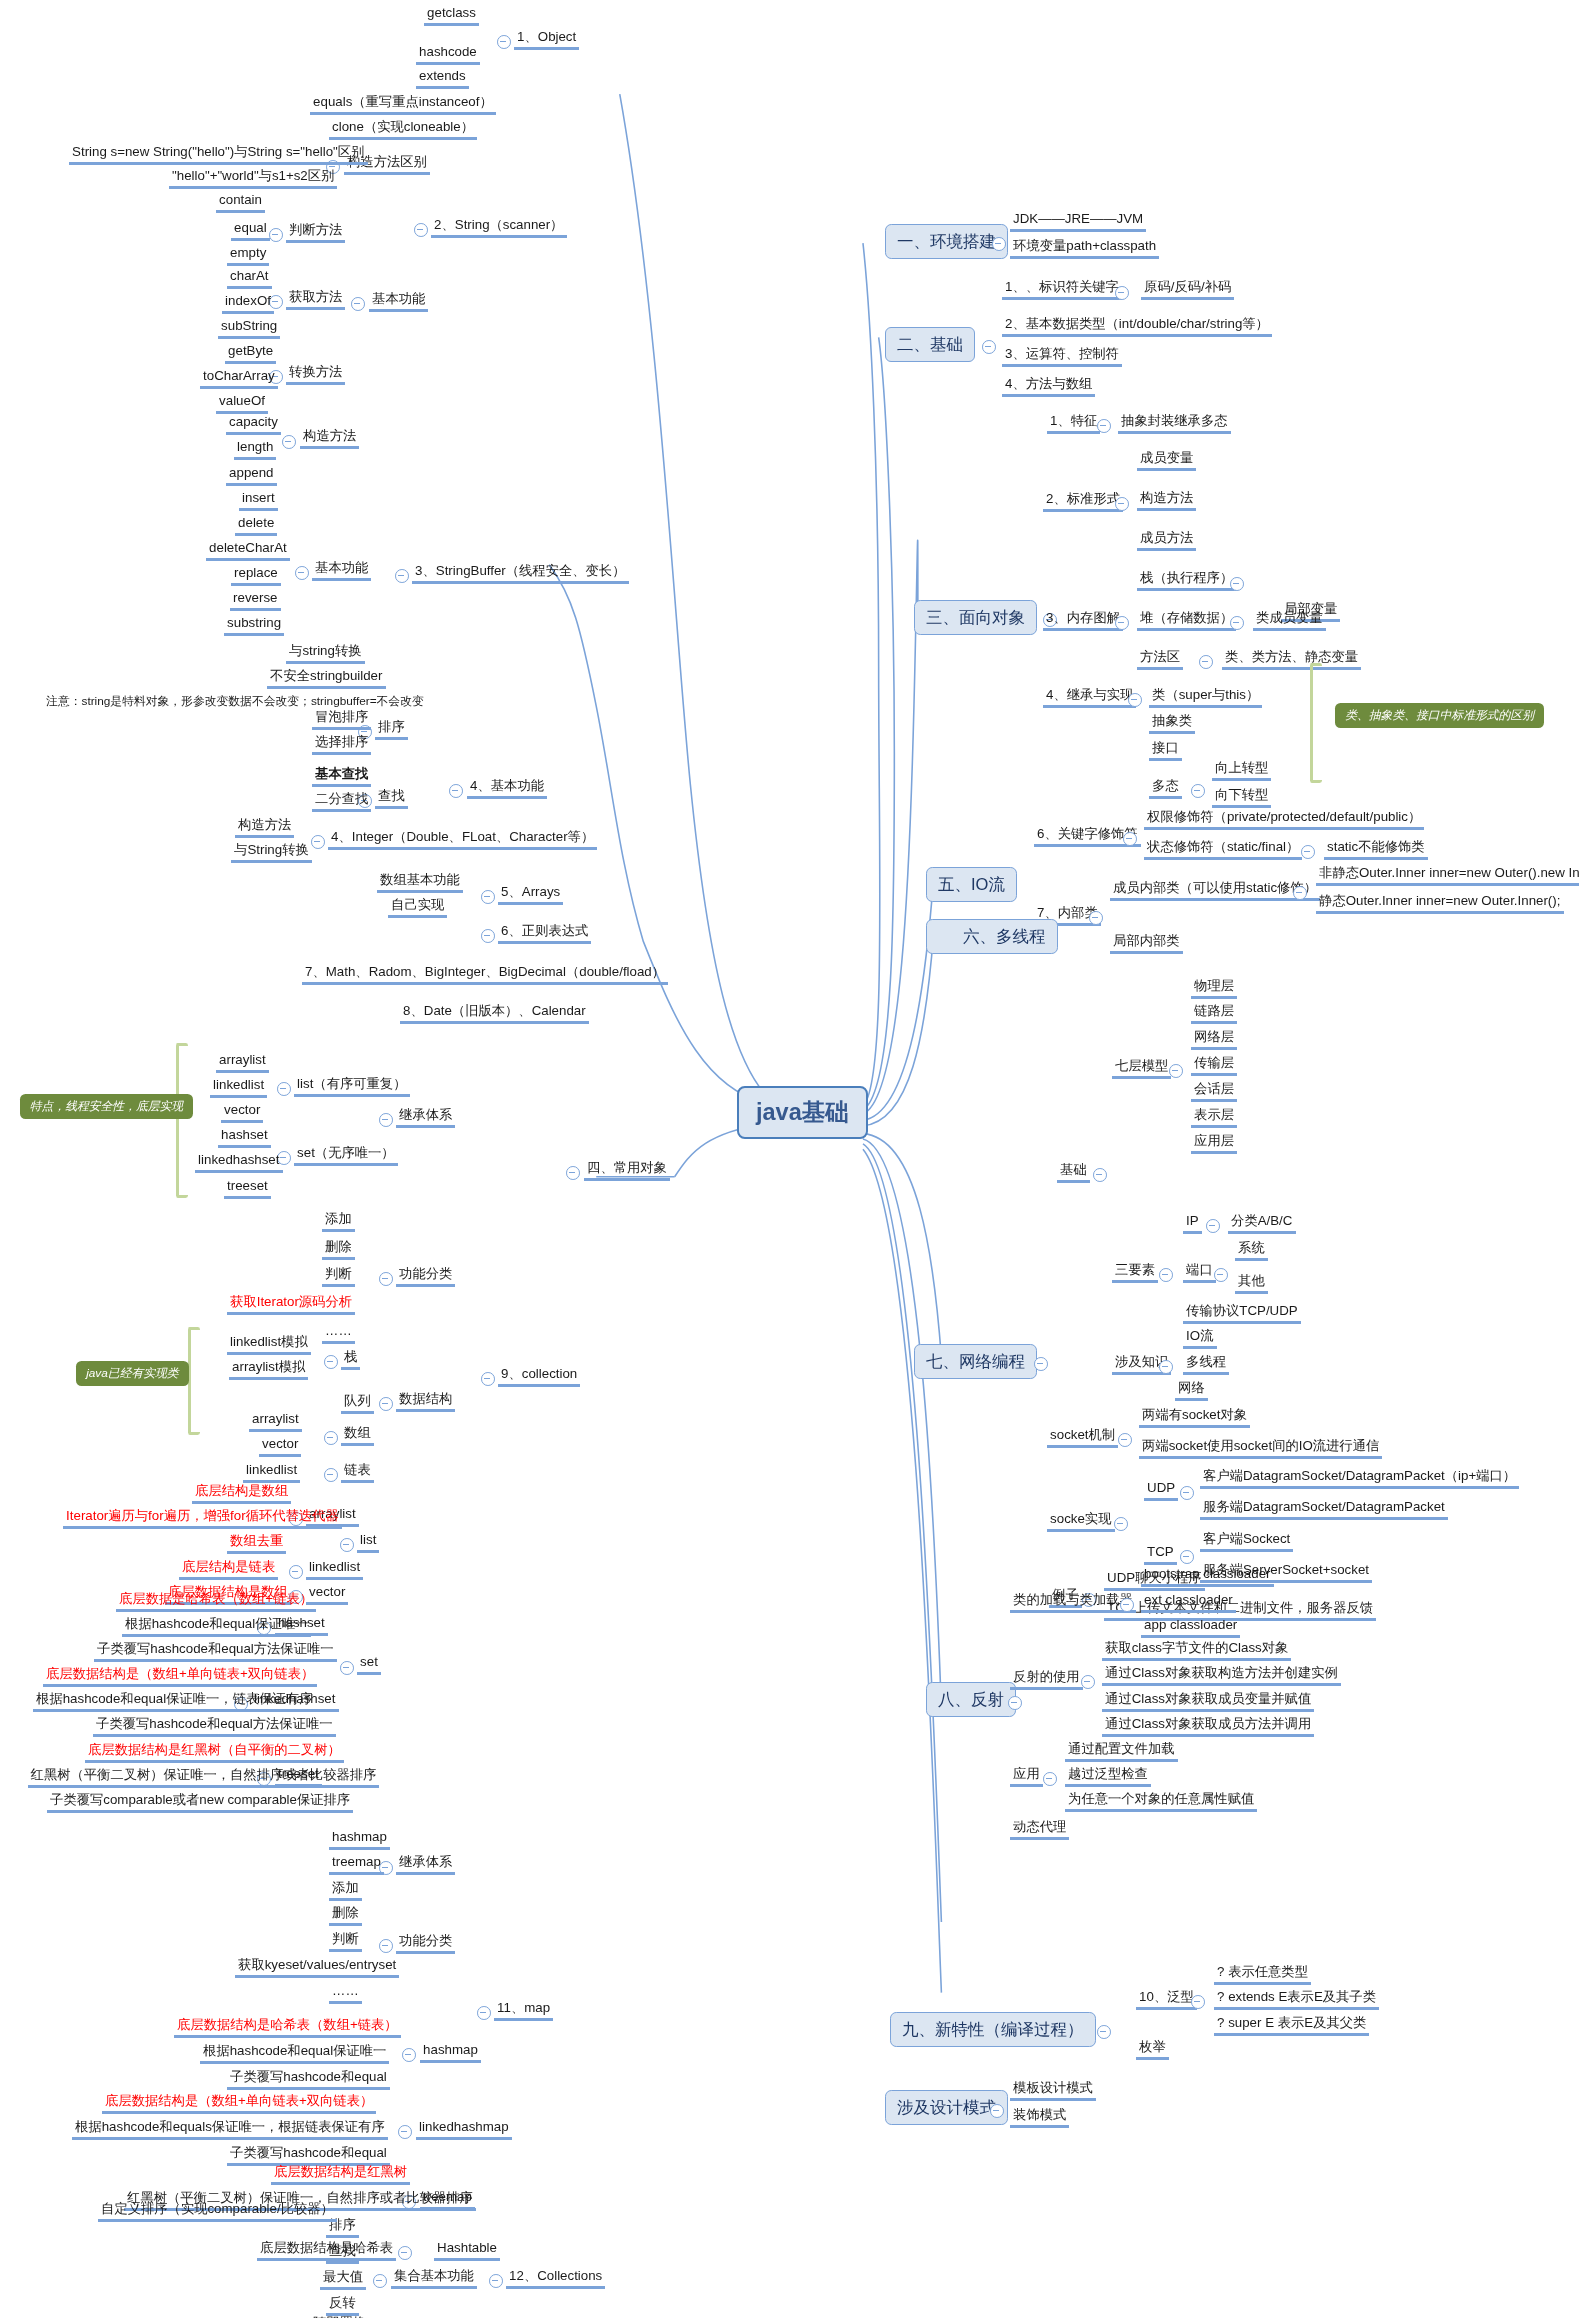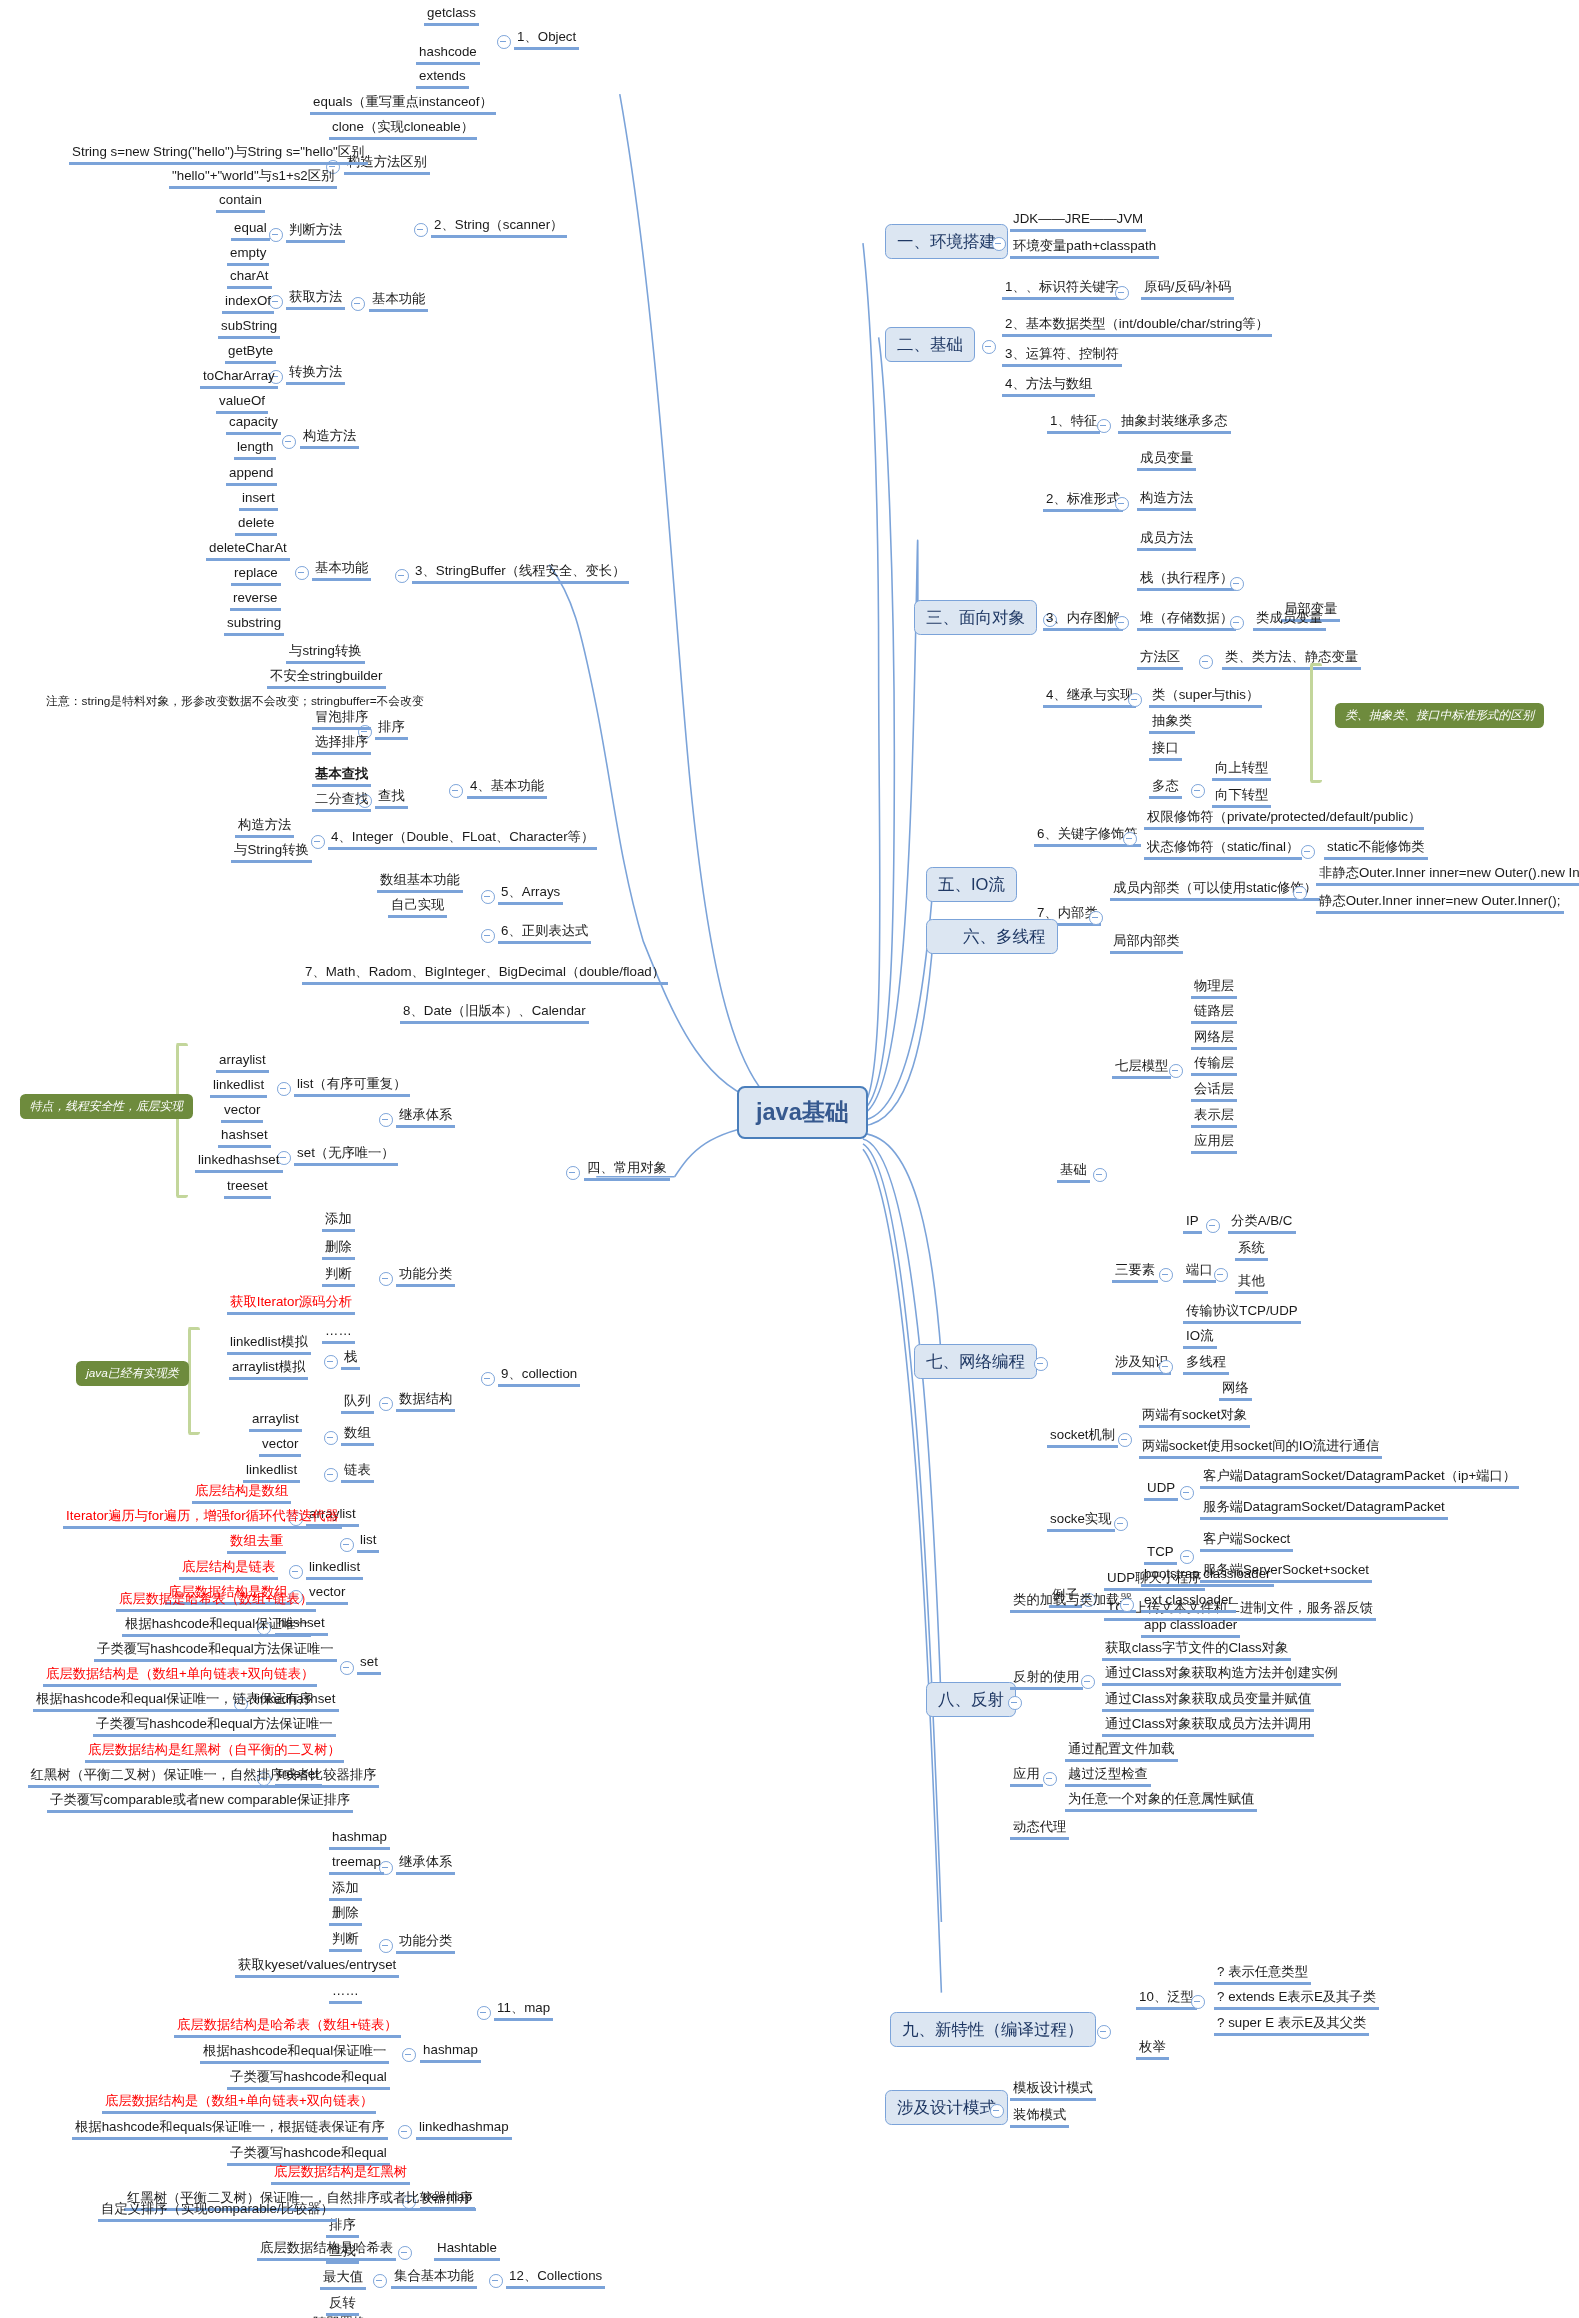--- a/index.html
+++ b/index.html
@@ -339,21 +339,21 @@
 <div class="node" style="left:1228px;top:1212px;">分类A/B/C</div>
 <div class="node" style="left:1183px;top:1261px;">端口</div>
 <div class="toggle" style="left:1214px;top:1268px;"></div>
 <div class="node" style="left:1235px;top:1239px;">系统</div>
 <div class="node" style="left:1235px;top:1272px;">其他</div>
 <div class="node" style="left:1183px;top:1302px;">传输协议TCP/UDP</div>
 <div class="node" style="left:1112px;top:1353px;">涉及知识</div>
 <div class="toggle" style="left:1159px;top:1360px;"></div>
 <div class="node" style="left:1183px;top:1327px;">IO流</div>
 <div class="node" style="left:1183px;top:1353px;">多线程</div>
-<div class="node" style="left:1219px;top:1379px;">网络</div>
+<div class="node" style="left:1175px;top:1379px;">网络</div>
 
 <div class="node" style="left:1047px;top:1426px;">socket机制</div>
 <div class="toggle" style="left:1118px;top:1433px;"></div>
 <div class="node" style="left:1139px;top:1406px;">两端有socket对象</div>
 <div class="node" style="left:1139px;top:1437px;">两端socket使用socket间的IO流进行通信</div>
 
 <div class="node" style="left:1047px;top:1510px;">socke实现</div>
 <div class="toggle" style="left:1114px;top:1517px;"></div>
 <div class="node" style="left:1144px;top:1479px;">UDP</div>
 <div class="toggle" style="left:1180px;top:1486px;"></div>

